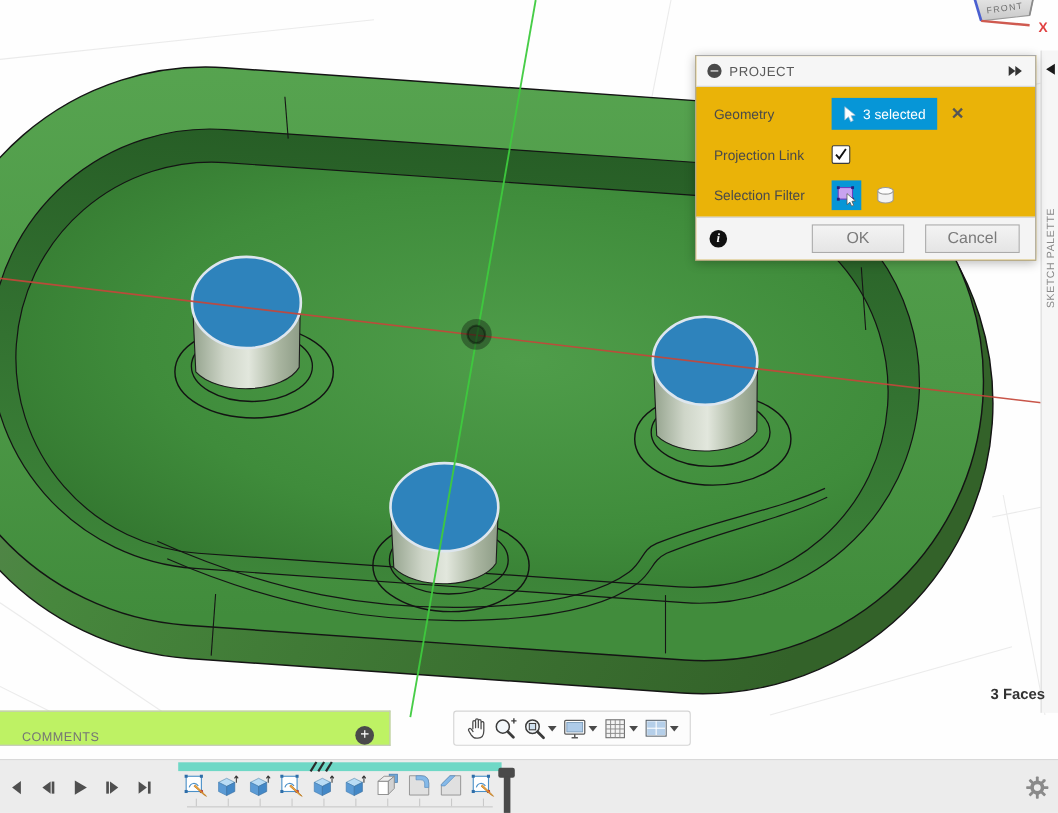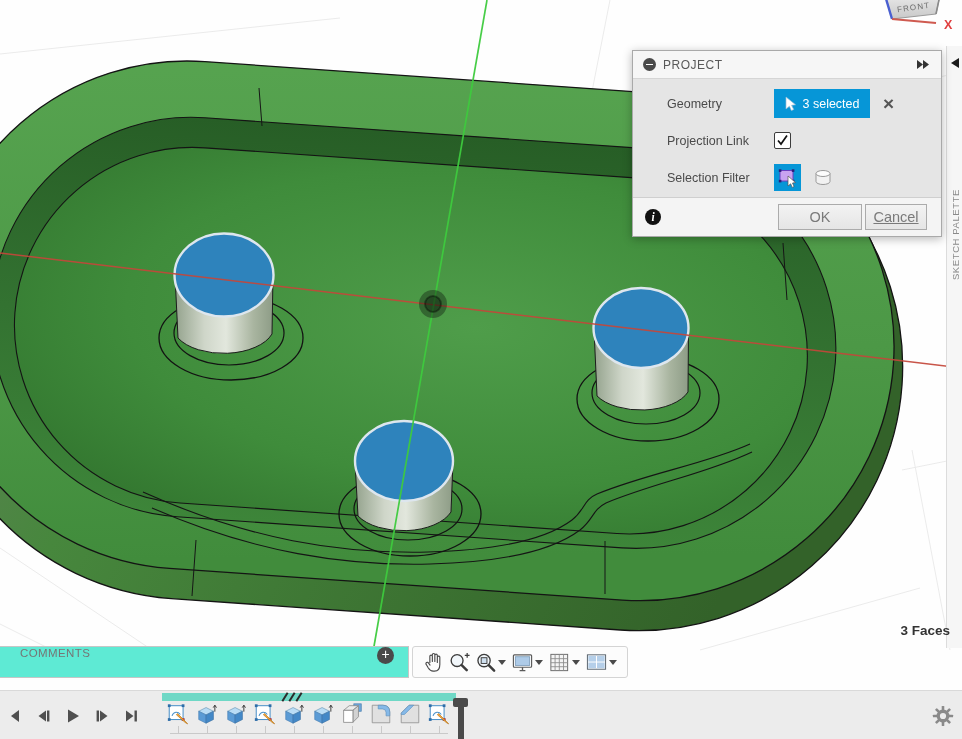--- a/index.html
+++ b/index.html
@@ -12,43 +12,43 @@
 
   
   .viewcube-svg { position:absolute; right:0; top:0; }
 
   
   .palette-tab { position:absolute; right:0; top:46px; width:16px; height:602px; background:#f6f6f6; border-left:1px solid #dcdcdc; }
   .palette-arrow { position:absolute; top:12px; left:4px; width:0; height:0; border-top:5px solid transparent; border-bottom:5px solid transparent; border-right:8px solid #1a1a1a; cursor:pointer; }
   .palette-label { position:absolute; left:884px; top:228px; width:145px; height:13px; transform:rotate(-90deg); text-align:center; font-size:9.5px; letter-spacing:.6px; color:#8a8a8a; white-space:nowrap; }
 
   
-  .dialog { position:absolute; left:632px; top:50px; width:310px; height:187px; background:#e5e5e5; border:1px solid #a9a9a9; box-shadow:0 2px 9px rgba(0,0,0,.28); font-size:12.5px; color:#4a4a4a; }
+  .dialog { position:absolute; left:632px; top:50px; width:310px; height:187px; background:#eab308; border:1px solid #a9a9a9; box-shadow:0 2px 9px rgba(0,0,0,.28); font-size:12.5px; color:#4a4a4a; }
   .dlg-header { height:28px; background:#f6f6f6; border-bottom:1px solid #d5d5d5; display:flex; align-items:center; padding:0 10px; }
   .dlg-minus { width:13px; height:13px; border-radius:50%; background:#4a4a4a; position:relative; margin-right:7px; flex:0 0 auto; }
   .dlg-minus::after { content:""; position:absolute; left:3px; top:5.6px; width:7px; height:1.8px; background:#fff; }
   .dlg-title { flex:1; letter-spacing:.5px; color:#595959; font-size:12px; }
   .dlg-expand { display:flex; gap:0; cursor:pointer; }
   .dlg-body { padding:6px 0 0 0; }
-  .dlg-row { display:flex; align-items:center; height:37px; padding-left:34px; }
+  .dlg-row { display:flex; align-items:center; height:37px; padding-left:16px; }
   .dlg-label { width:107px; flex:0 0 auto; }
   .btn-selected { height:29px; width:96px; background:#0696d7; border:none; color:#fff; font-size:12.5px; display:flex; align-items:center; justify-content:center; gap:5px; cursor:pointer; font-family:inherit; }
   .x-close { margin-left:13px; font-size:19px; font-weight:bold; color:#555; line-height:16px; cursor:pointer; }
   .filter-btn { width:27px; height:27px; display:flex; align-items:center; justify-content:center; border:none; background:transparent; cursor:pointer; }
   .filter-btn.active { background:#0696d7; }
   .filter-btn + .filter-btn { margin-left:8px; }
   .checkbox { width:17px; height:17px; background:#fff; border:1.6px solid #3c3c3c; border-radius:2px; display:flex; align-items:center; justify-content:center; cursor:pointer; }
   .dlg-footer { position:absolute; left:0; right:0; bottom:0; height:39px; background:#f4f4f4; border-top:1px solid #cfcfcf; display:flex; align-items:center; padding:0 12px; }
   .info-icon { width:16px; height:16px; border-radius:50%; background:#111; color:#fff; font-family:"Liberation Serif", serif; font-weight:bold; font-style:italic; font-size:11.5px; display:flex; align-items:center; justify-content:center; cursor:pointer; }
   .dlg-btn { height:26px; border:1px solid #ababab; background:linear-gradient(#f3f3f3,#e5e5e5); color:#7a7a7a; font-size:14.5px; font-family:inherit; cursor:pointer; }
   .ok-btn { width:84px; margin-left:auto; }
-  .cancel-btn { width:62px; margin-left:3px; margin-right:2px;text-decoration:underline; }
-
-  
-  .comments-bar { position:absolute; left:0; top:646px; width:409px; height:32px; background:#5eead4; border:1px solid #c6c6c6; border-left:none; display:flex; align-items:flex-start; cursor:pointer; }
+  .cancel-btn { width:86px; margin-left:19px; margin-right:2px; }
+
+  
+  .comments-bar { position:absolute; left:0; top:646px; width:355px; height:32px; background:#bef264; border:1px solid #c6c6c6; border-left:none; display:flex; align-items:flex-end; cursor:pointer; }
   .comments-label { padding-left:20px; font-size:11.5px; letter-spacing:.4px; color:#757575; flex:1; }
   .plus-circle { width:17px; height:17px; border-radius:50%; background:#4a4a4a; color:#fff; font-size:14px; line-height:15px; text-align:center; margin-right:14px; cursor:pointer; }
   .nav-toolbar { position:absolute; left:412px; top:646px; height:32px; background:#fcfcfc; border:1px solid #d4d4d4; border-radius:3px; display:flex; align-items:center; padding:0 7px; }
   .nav-item { width:26px; height:26px; display:flex; align-items:center; justify-content:center; cursor:pointer; }
   .caret { width:0; height:0; border-left:4px solid transparent; border-right:4px solid transparent; border-top:5px solid #4a4a4a; margin:0 3px 0 0; cursor:pointer; }
 
   .faces-status { position:absolute; right:12px; top:623px; font-size:13.5px; font-weight:bold; color:#333; }
 
   
   .status-bar { position:absolute; left:0; top:690px; width:962px; height:49px; background:#ececec; border-top:1px solid #d9d9d9; }

